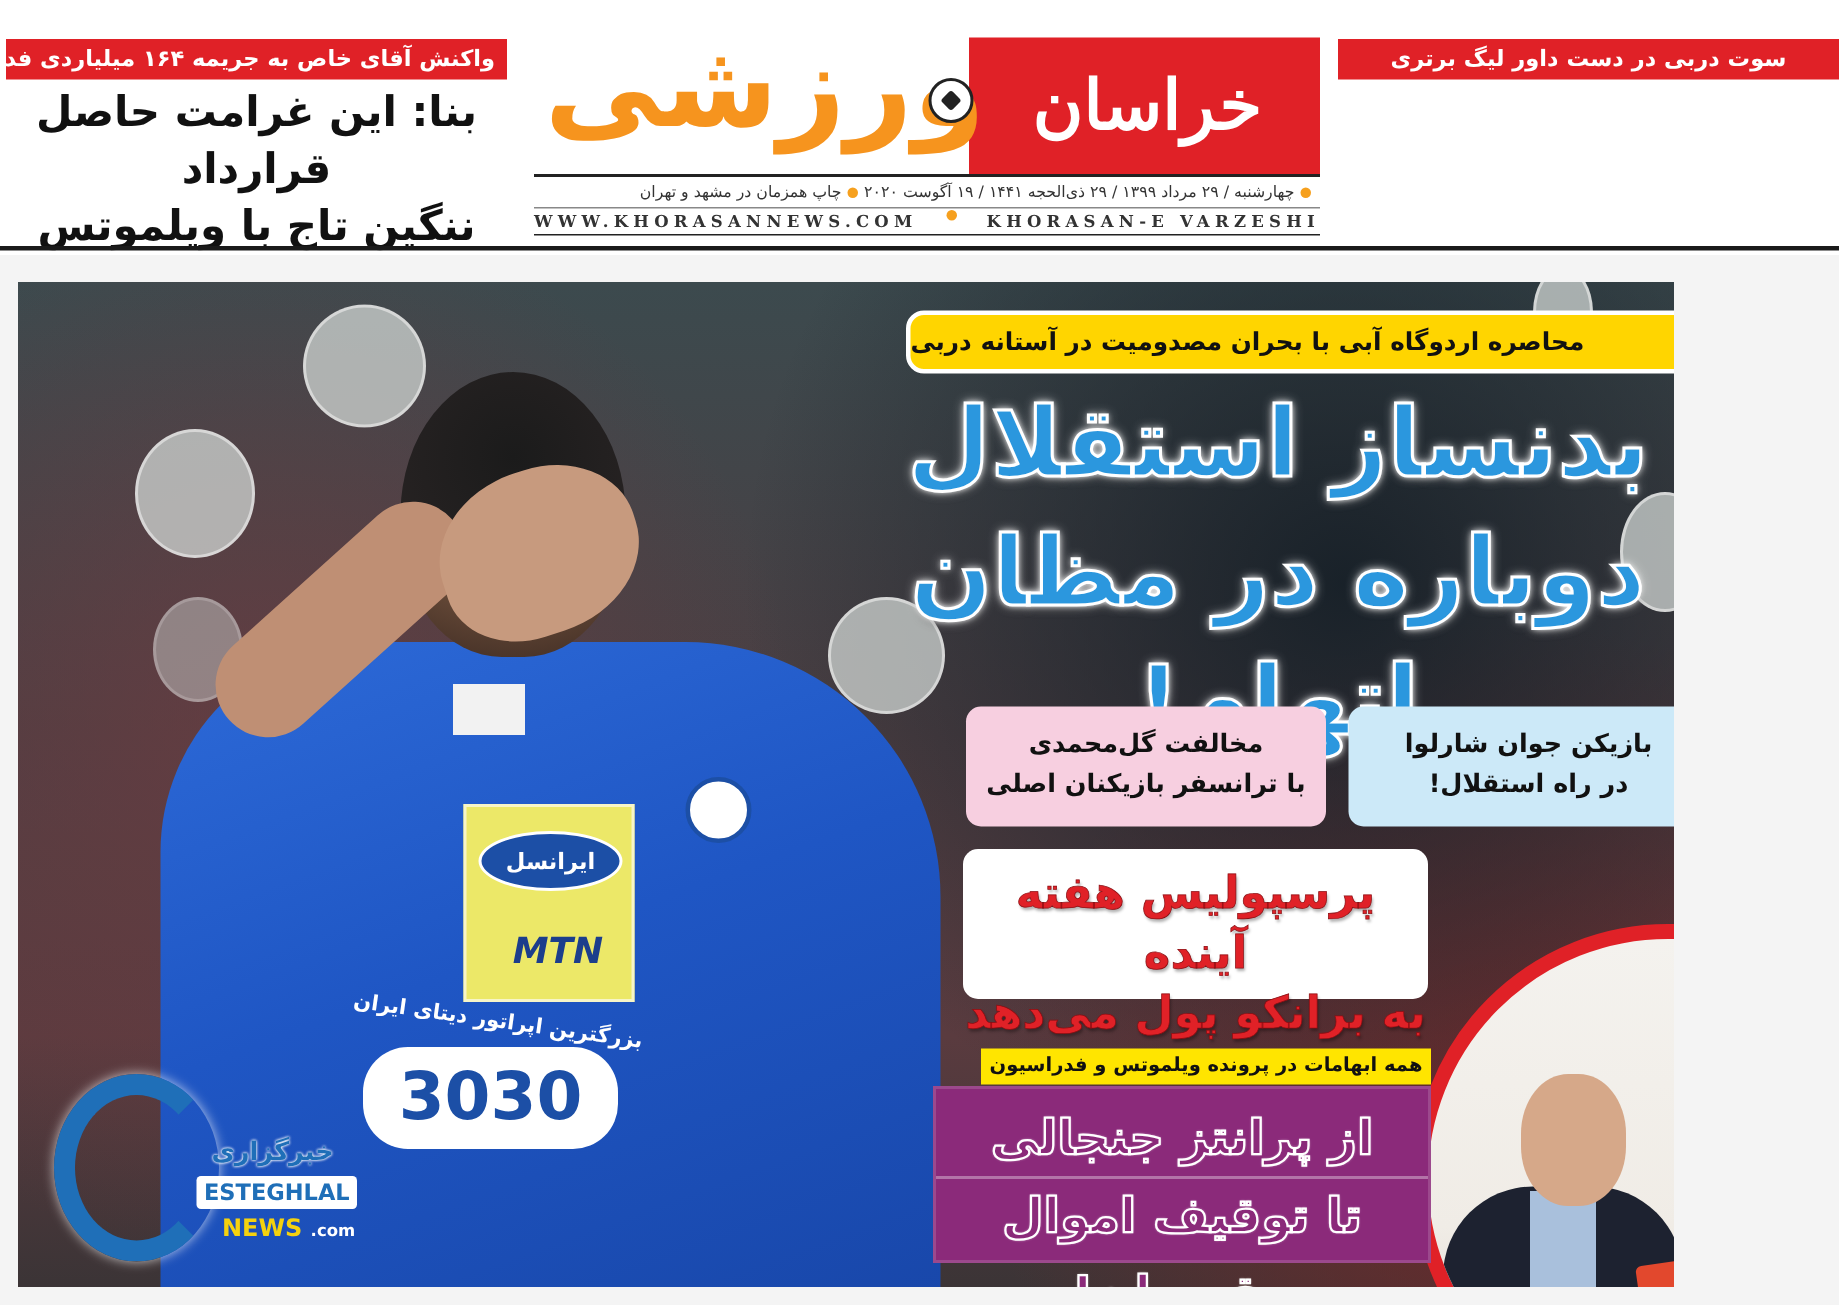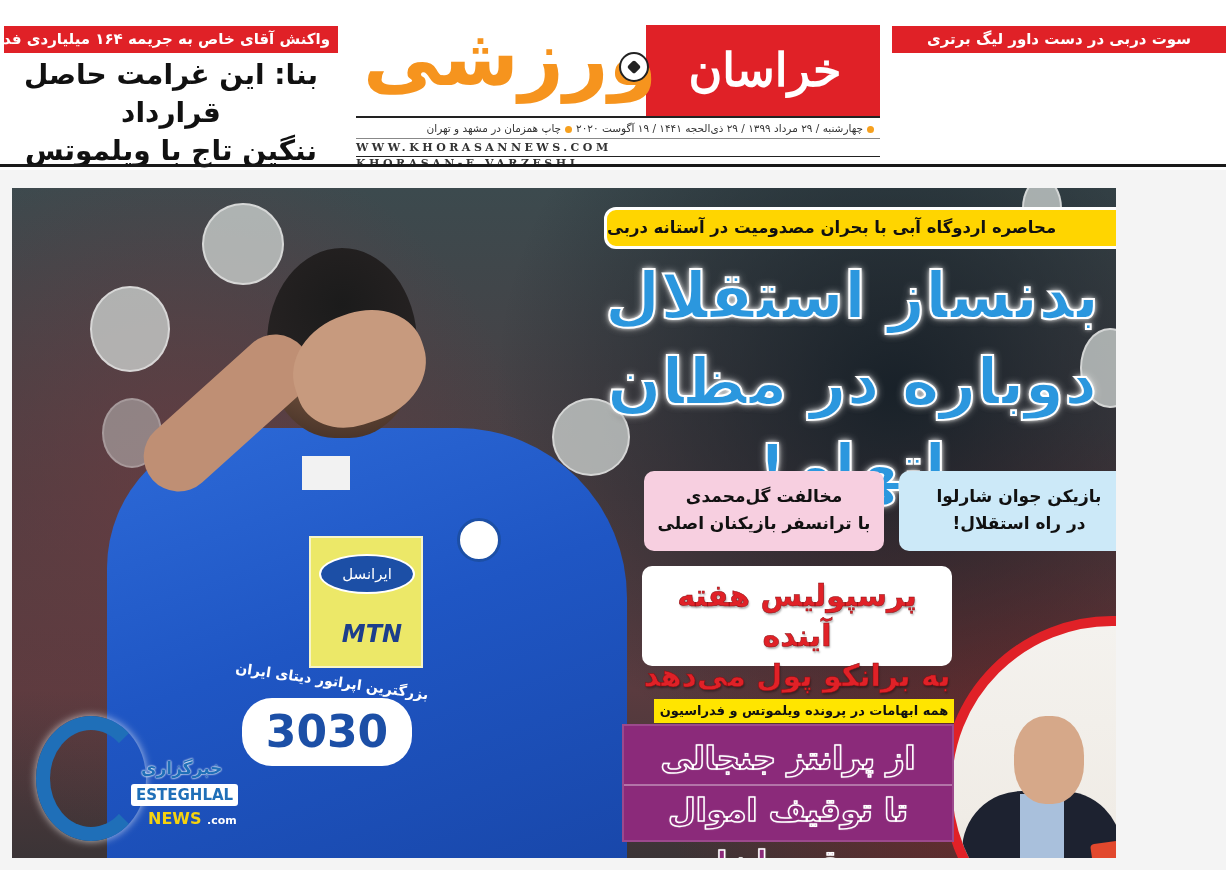--- a/index.html
+++ b/index.html
@@ -17,21 +17,21 @@
   .masthead { position: absolute; left: 356px; top: 0; width: 524px; height: 160px; }
   .mast-red { position: absolute; left: 290px; top: 25px; width: 234px; height: 92px; background: #e02127; }
   .mast-khorasan { position: absolute; left: 300px; top: 30px; width: 218px; height: 80px; color: #fff; font-size: 46px; font-weight: bold; text-align: center; line-height: 80px; direction: rtl; font-family: "DejaVu Serif", serif; }
   .mast-varzeshi { position: absolute; left: 4px; top: 2px; width: 300px; height: 112px; color: #f6941e; font-size: 78px; font-weight: bold; line-height: 112px; text-align: center; direction: rtl; letter-spacing: -2px; }
   .mast-ball { position: absolute; left: 263px; top: 52px; width: 30px; height: 30px; border-radius: 50%; background: #fff; border: 2px solid #222; }
   .mast-ball::before { content: ""; position: absolute; left: 8px; top: 8px; width: 10px; height: 10px; background: #222; border-radius: 2px; transform: rotate(45deg); }
   .mast-rule1 { position: absolute; left: 0; top: 116px; width: 524px; height: 2px; background: #222; }
   .dateline { position: absolute; left: 0; top: 118px; width: 524px; height: 20px; line-height: 20px; font-size: 10.5px; color: #333; direction: rtl; white-space: nowrap; overflow: hidden; padding-right: 2px; }
   .dot { display: inline-block; width: 7px; height: 7px; border-radius: 50%; background: #f6a01e; margin: 0 4px; vertical-align: middle; }
   .mast-rule2 { position: absolute; left: 0; top: 138px; width: 524px; height: 1px; background: #888; }
-  .urlline { position: absolute; left: 0; top: 140px; width: 524px; height: 16px; line-height: 16px; font-family: "DejaVu Serif", serif; font-weight: bold; font-size: 11px; color: #333; letter-spacing: 3.5px; display: flex; justify-content: space-between; white-space: nowrap; flex-direction: column; }
+  .urlline { position: absolute; left: 0; top: 140px; width: 524px; height: 16px; line-height: 16px; font-family: "DejaVu Serif", serif; font-weight: bold; font-size: 11px; color: #333; letter-spacing: 3.5px; display: flex; justify-content: space-between; white-space: nowrap; }
   .mast-rule3 { position: absolute; left: 0; top: 156px; width: 524px; height: 1px; background: #222; }
   .header-rule { position: absolute; left: 0; top: 164px; width: 1226px; height: 3px; background: #1a1a1a; }
 
   
   .photo-frame { position: absolute; left: 0; top: 170px; width: 1226px; height: 700px; background: #f4f4f4; }
   .photo { position: absolute; left: 12px; top: 18px; width: 1104px; height: 670px; overflow: hidden;
     background:
       radial-gradient(circle at 80% 30%, rgba(20,30,38,0.9) 0%, rgba(20,30,38,0) 40%),
       radial-gradient(circle at 15% 45%, rgba(110,60,65,0.7) 0%, rgba(110,60,65,0) 35%),
       radial-gradient(circle at 90% 85%, rgba(120,40,40,0.8) 0%, rgba(120,40,40,0) 30%),
@@ -39,21 +39,21 @@
   }
   .bokeh { position: absolute; border-radius: 50%; background: rgba(210,215,212,0.75); border: 2px solid rgba(240,240,240,0.6); }
 
   .player { position: absolute; left: 55px; top: 30px; width: 560px; height: 660px; }
   .player-head { position: absolute; left: 200px; top: 30px; width: 150px; height: 190px; border-radius: 50% 50% 45% 45%; background: radial-gradient(circle at 50% 30%, #1b1b1b 0%, #262222 55%, #6b4d3a 60%, #3c2a22 100%); }
   .player-hand { position: absolute; left: 225px; top: 95px; width: 135px; height: 110px; border-radius: 50% 45% 50% 40%; background: #c79a7e; transform: rotate(-18deg); }
   .player-arm { position: absolute; left: 60px; top: 160px; width: 200px; height: 70px; background: #bf8f74; border-radius: 35px; transform: rotate(-42deg); }
   .player-body { position: absolute; left: 40px; top: 210px; width: 520px; height: 460px; border-radius: 140px 170px 0 0; background: linear-gradient(160deg, #2d6ad8 0%, #1f56c4 45%, #1846a8 100%); }
   .player-collar { position: absolute; left: 235px; top: 238px; width: 48px; height: 34px; background: #f2f2f2; }
   .sponsor-patch { position: absolute; left: 242px; top: 318px; width: 114px; height: 132px; background: #ece868; border: 2px solid #f7f5c8; }
-  .sponsor-oval { position: absolute; left: 8px; top: 16px; width: 96px; height: 40px; border-radius: 50%; background: #1c4fa6; border: 2px solid #fff; color: #fff; font-weight: normal; font-size: 15px; line-height: 36px; text-align: center; direction: rtl; }
+  .sponsor-oval { position: absolute; left: 8px; top: 16px; width: 96px; height: 40px; border-radius: 50%; background: #1c4fa6; border: 2px solid #fff; color: #fff; font-weight: bold; font-size: 15px; line-height: 36px; text-align: center; direction: rtl; }
   .sponsor-mtn { position: absolute; left: 0; top: 82px; width: 122px; text-align: center; color: #1c3e8c; font-weight: bold; font-size: 24px; font-style: italic; }
   .jersey-slogan { position: absolute; left: 150px; top: 455px; width: 230px; color: #fff; font-weight: bold; font-size: 14px; direction: rtl; text-align: center; transform: rotate(8deg); }
   .jersey-number { position: absolute; left: 175px; top: 480px; width: 170px; height: 68px; background: #fff; border-radius: 30px; color: #1c4fa6; font-size: 44px; font-weight: bold; line-height: 68px; text-align: center; }
   .club-crest { position: absolute; left: 390px; top: 300px; width: 44px; height: 44px; border-radius: 50%; background: #fff; border: 3px solid #1c4fa6; }
 
   
   .watermark { position: absolute; left: 14px; top: 518px; width: 220px; height: 150px; }
   .wm-ring { position: absolute; left: 10px; top: 10px; width: 110px; height: 125px; border-radius: 50%; border: 14px solid #1f6fb8; border-right-color: transparent; box-shadow: 0 0 8px rgba(255,255,255,0.7); }
   .wm-persian { position: absolute; left: 115px; top: 52px; color: #1f6fb8; font-weight: bold; font-size: 17px; direction: rtl; text-shadow: 0 0 2px #fff, 0 0 2px #fff; }
   .wm-esteghlal { position: absolute; left: 105px; top: 78px; height: 22px; padding: 0 5px; background: #fff; color: #1f6fb8; font-weight: bold; font-size: 15px; line-height: 22px; border-radius: 3px; }

